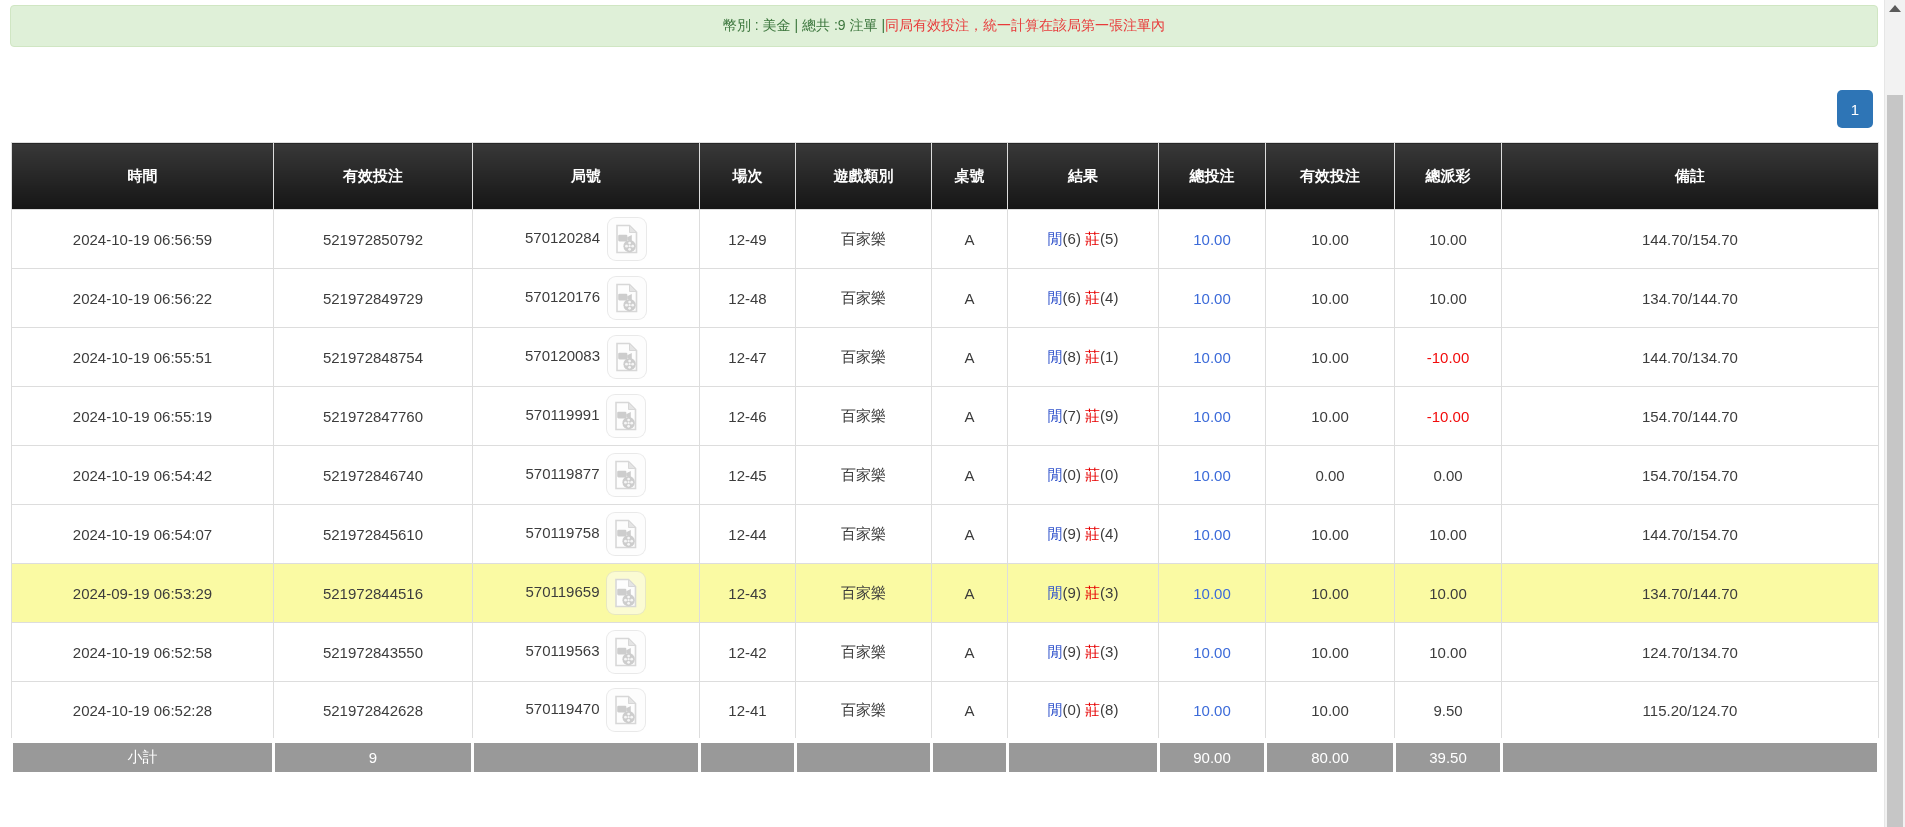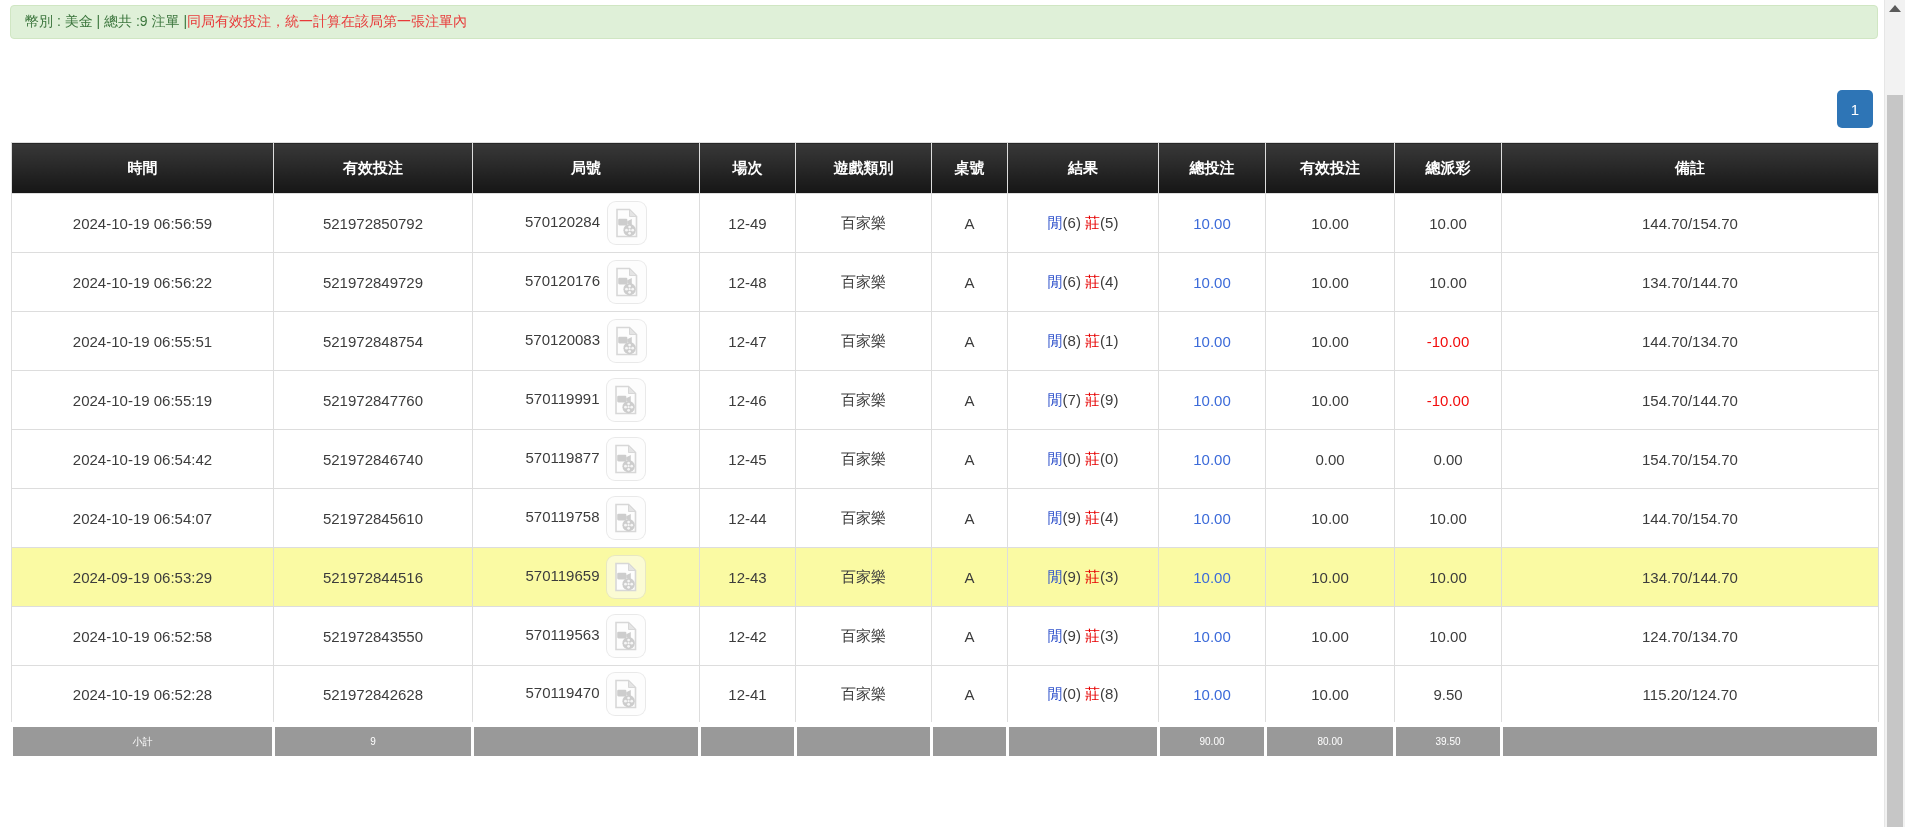--- a/index.html
+++ b/index.html
@@ -1,51 +1,51 @@
 <!DOCTYPE html>
 <html style="--green-bg: #dff0d8; --green-border: #d0e6c3; --green-text: #3c763d; --notice-red: #e83a3a; --pagination-blue: #2e75b6; --header-bg: #1b1b1b; --player-blue: #3355cc; --banker-red: #e60000; --link-blue: #3c6bd9; --negative-red: #f20c0c; --highlight-yellow: #fafaa3; --summary-gray: #999999;"><head>
 <meta charset="utf-8">
 <style>
   html,body{margin:0;padding:0}
   .page{position:relative;width:1905px;height:827px;background:#fff;overflow:hidden;
         font-family:"Liberation Sans","DejaVu Sans",sans-serif}
 
   
-  .info-bar{position:absolute;left:10px;top:5px;width:1868px;height:34px;box-sizing:border-box;
+  .info-bar{position:absolute;left:10px;top:5px;width:1868px;height:42px;box-sizing:border-box;
             background:var(--green-bg);border:1px solid var(--green-border);border-radius:4px;
-            display:flex;align-items:center;justify-content:flex-start;padding:0 14px;font-size:14px}
+            display:flex;align-items:center;justify-content:center;padding:0 14px;font-size:14px}
   .info-left{color:var(--green-text)}
   .info-right{color:var(--notice-red)}
 
   
   .page-btn{position:absolute;top:90px;right:32px;width:36px;height:38px;
             background:var(--pagination-blue);color:#fff;border:none;border-radius:5px;
             font-size:15px;font-family:inherit;cursor:pointer}
 
   
   table.bet-table{position:absolute;left:10px;top:142px;width:1867px;
                   border-collapse:collapse;table-layout:fixed}
   th{height:34px;background:linear-gradient(rgba(255,255,255,.13),rgba(0,0,0,.2)),var(--header-bg);
-     color:#fff;font-size:15px;font-weight:bold;border:1px solid #ddd;padding:8px}
+     color:#fff;font-size:15px;font-weight:bold;border:1px solid #ddd;padding:16px}
   td{height:59px;border:1px solid #ddd;background:#fff;text-align:center;
      font-size:15px;color:#3c3c3c;padding:0 4px;box-sizing:border-box;overflow:hidden}
   tr.highlight td{background:var(--highlight-yellow)}
   .res-player{color:var(--player-blue)}
   .res-banker{color:var(--banker-red)}
   .res-num{color:#3c3c3c}
   .link-blue{color:var(--link-blue);cursor:pointer}
   .neg{color:var(--negative-red)}
 
   .video-btn{display:inline-flex;align-items:center;justify-content:center;
              width:40px;height:44px;margin-left:7px;vertical-align:middle;
              background:rgba(252,252,252,.55);border:1px solid rgba(0,0,0,.08);
              border-radius:9px;cursor:pointer;padding:0}
 
   tr.summary td{background:var(--summary-gray);color:#fff;border:3px solid #fff;
-                border-top-width:5px;height:33px;font-size:10px}
+                border-top-width:5px;height:33px;font-size:15px}
 
   
   .scrollbar{position:absolute;right:0;top:0;width:20px;height:827px;
              background:#f2f2f2;border-left:1px solid #e6e6e6}
   .sb-arrow{position:absolute;top:5px;left:4px;width:0;height:0;cursor:pointer;
             border-left:6px solid transparent;border-right:6px solid transparent;
             border-bottom:7px solid #5a5a5a}
   .sb-thumb{position:absolute;left:2px;top:95px;width:16px;height:732px;background:#c6c6c6;cursor:pointer}
 </style>
 </head>

